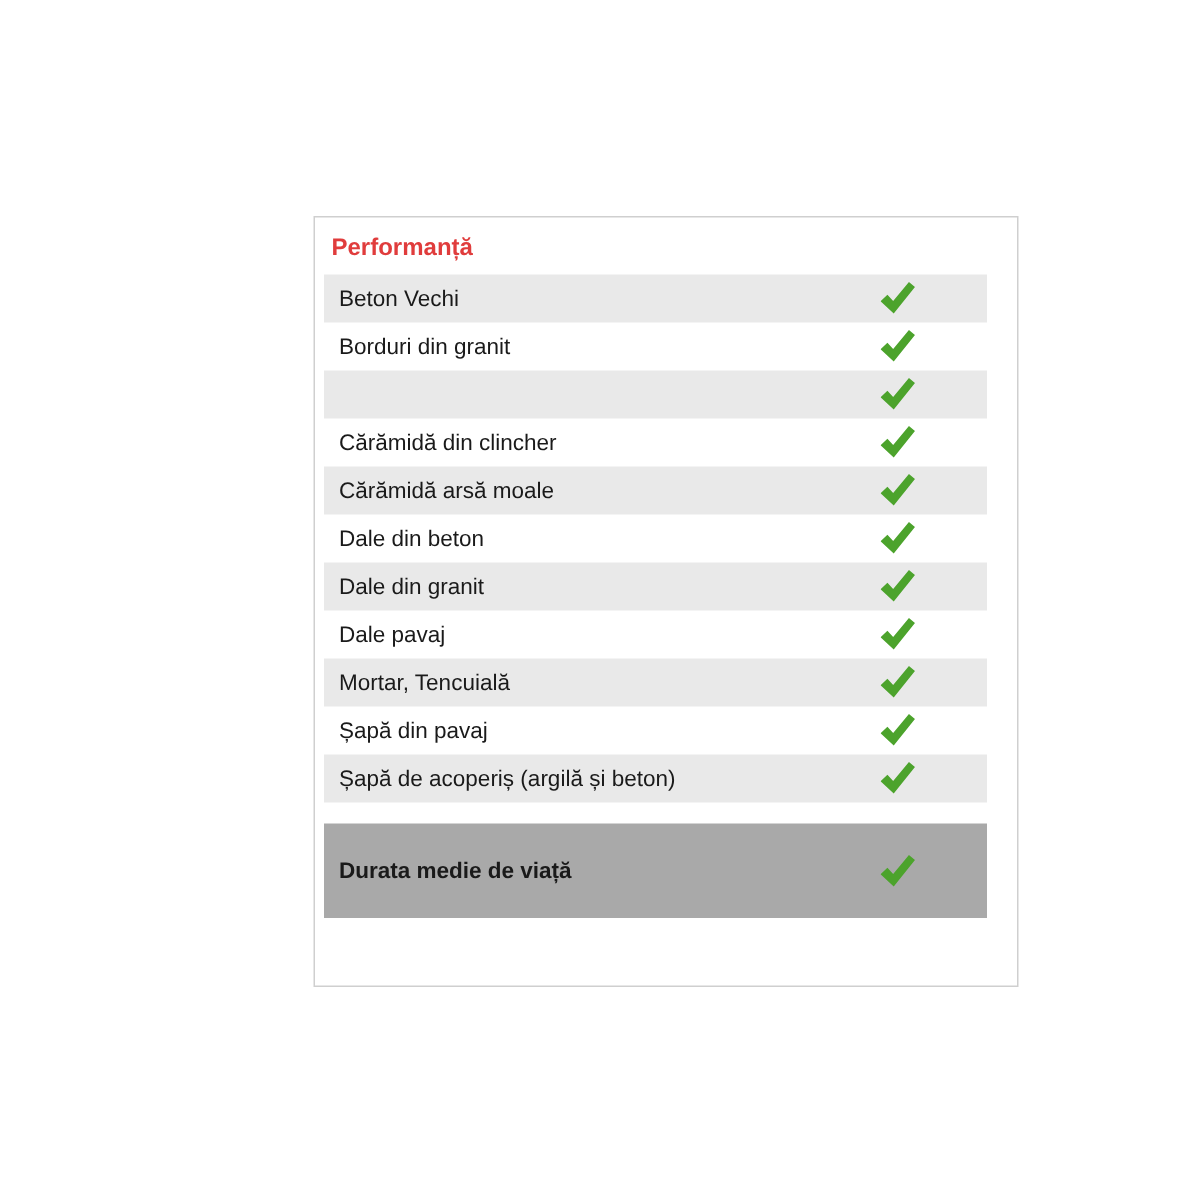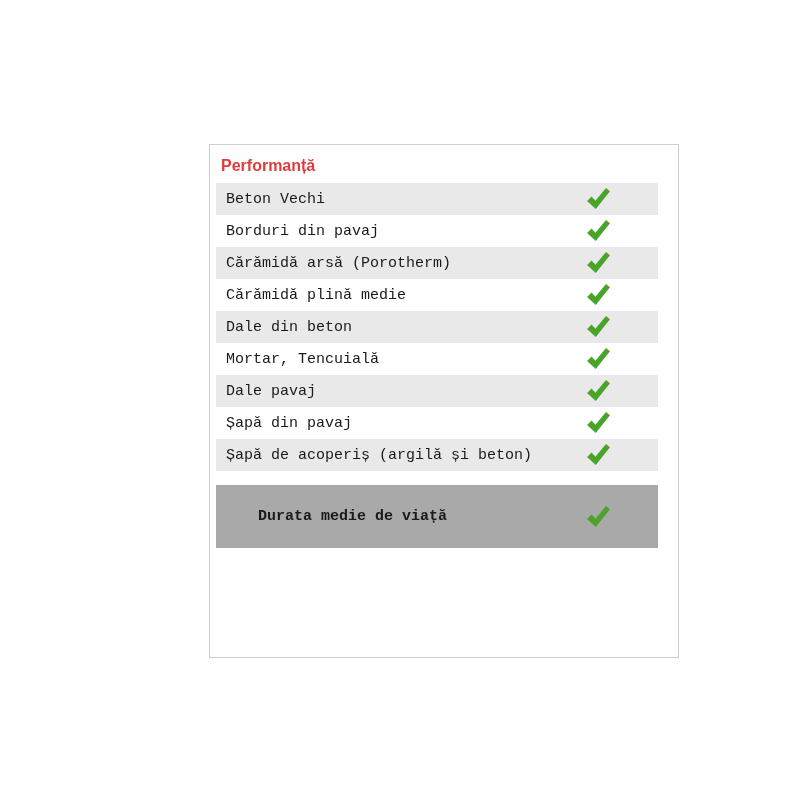--- a/index.html
+++ b/index.html
@@ -39,41 +39,39 @@
     align-items: center;
     padding-left: 10px;
     box-sizing: border-box;
     font-size: 15px;
   }
   .rows .row:nth-child(odd) {
     background: #e9e9e9;
   }
   .row-label {
     white-space: nowrap;
-    font-family: Liberation Mono, monospace;
   }
   .check {
     position: absolute;
     right: 48px;
     top: 50%;
     transform: translateY(-50%);
     width: 23px;
     height: 22px;
     line-height: 0;
   }
   .check svg { display: block; }
   .check.second { right: 30px; }
   .check.first-of-two { right: 56px; }
   .summary {
     margin: 14px 20px 0 6px;
     background: #a9a9a9;
     height: 63px;
     display: flex;
     flex-direction: column;
-    padding-left: 32px;
   }
   .summary .row {
     flex: 1;
     height: auto;
     font-weight: bold;
     background: transparent;
   }
 </style>
 </head>
 <body>
@@ -90,61 +88,76 @@
   <div class="rows">
     <div class="row">
       <span class="row-label">Beton Vechi</span>
       <span class="check">
           <svg width="23" height="22" viewBox="0 0 24 23">
             <use href="#tick"></use>
           </svg>
         </span>
     </div>
     <div class="row">
-      <span class="row-label">Borduri din pavaj</span>
+      <span class="row-label">Borduri din granit</span>
       <span class="check">
           <svg width="23" height="22" viewBox="0 0 24 23">
             <use href="#tick"></use>
           </svg>
         </span>
     </div>
     <div class="row">
-      <span class="row-label">Cărămidă arsă (Porotherm)</span>
       <span class="check">
           <svg width="23" height="22" viewBox="0 0 24 23">
             <use href="#tick"></use>
           </svg>
         </span>
     </div>
     <div class="row">
-      <span class="row-label">Cărămidă plină medie</span>
+      <span class="row-label">Cărămidă din clincher</span>
+      <span class="check">
+          <svg width="23" height="22" viewBox="0 0 24 23">
+            <use href="#tick"></use>
+          </svg>
+        </span>
+    </div>
+    <div class="row">
+      <span class="row-label">Cărămidă arsă moale</span>
       <span class="check">
           <svg width="23" height="22" viewBox="0 0 24 23">
             <use href="#tick"></use>
           </svg>
         </span>
     </div>
     <div class="row">
       <span class="row-label">Dale din beton</span>
       <span class="check">
           <svg width="23" height="22" viewBox="0 0 24 23">
             <use href="#tick"></use>
           </svg>
         </span>
     </div>
     <div class="row">
-      <span class="row-label">Mortar, Tencuială</span>
+      <span class="row-label">Dale din granit</span>
       <span class="check">
           <svg width="23" height="22" viewBox="0 0 24 23">
             <use href="#tick"></use>
           </svg>
         </span>
     </div>
     <div class="row">
       <span class="row-label">Dale pavaj</span>
+      <span class="check">
+          <svg width="23" height="22" viewBox="0 0 24 23">
+            <use href="#tick"></use>
+          </svg>
+        </span>
+    </div>
+    <div class="row">
+      <span class="row-label">Mortar, Tencuială</span>
       <span class="check">
           <svg width="23" height="22" viewBox="0 0 24 23">
             <use href="#tick"></use>
           </svg>
         </span>
     </div>
     <div class="row">
       <span class="row-label">Șapă din pavaj</span>
       <span class="check">
           <svg width="23" height="22" viewBox="0 0 24 23">

